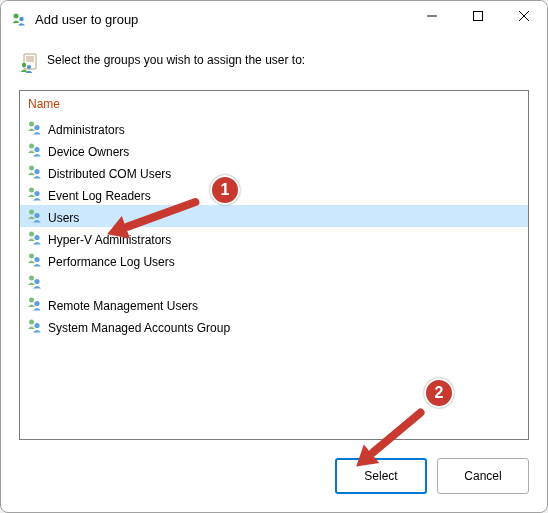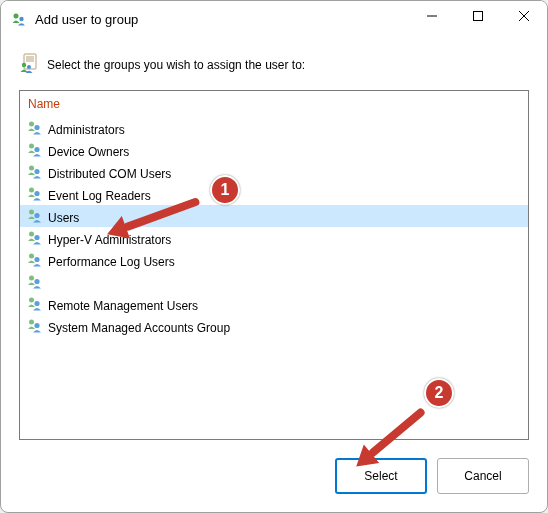--- a/index.html
+++ b/index.html
@@ -55,21 +55,20 @@
     }
     .win-btn svg { display: block; }
     .content {
       padding: 16px 18px 0 18px;
       flex: 1;
       display: flex;
       flex-direction: column;
     }
     .prompt-row {
       display: flex;
-      align-items: center;
       gap: 8px;
       margin-bottom: 14px;
     }
     .prompt-row .prompt-text {
       font-size: 12px;
       color: #000;
     }
     .listbox {
       border: 1px solid #7a7a7a;
       background: #ffffff;

